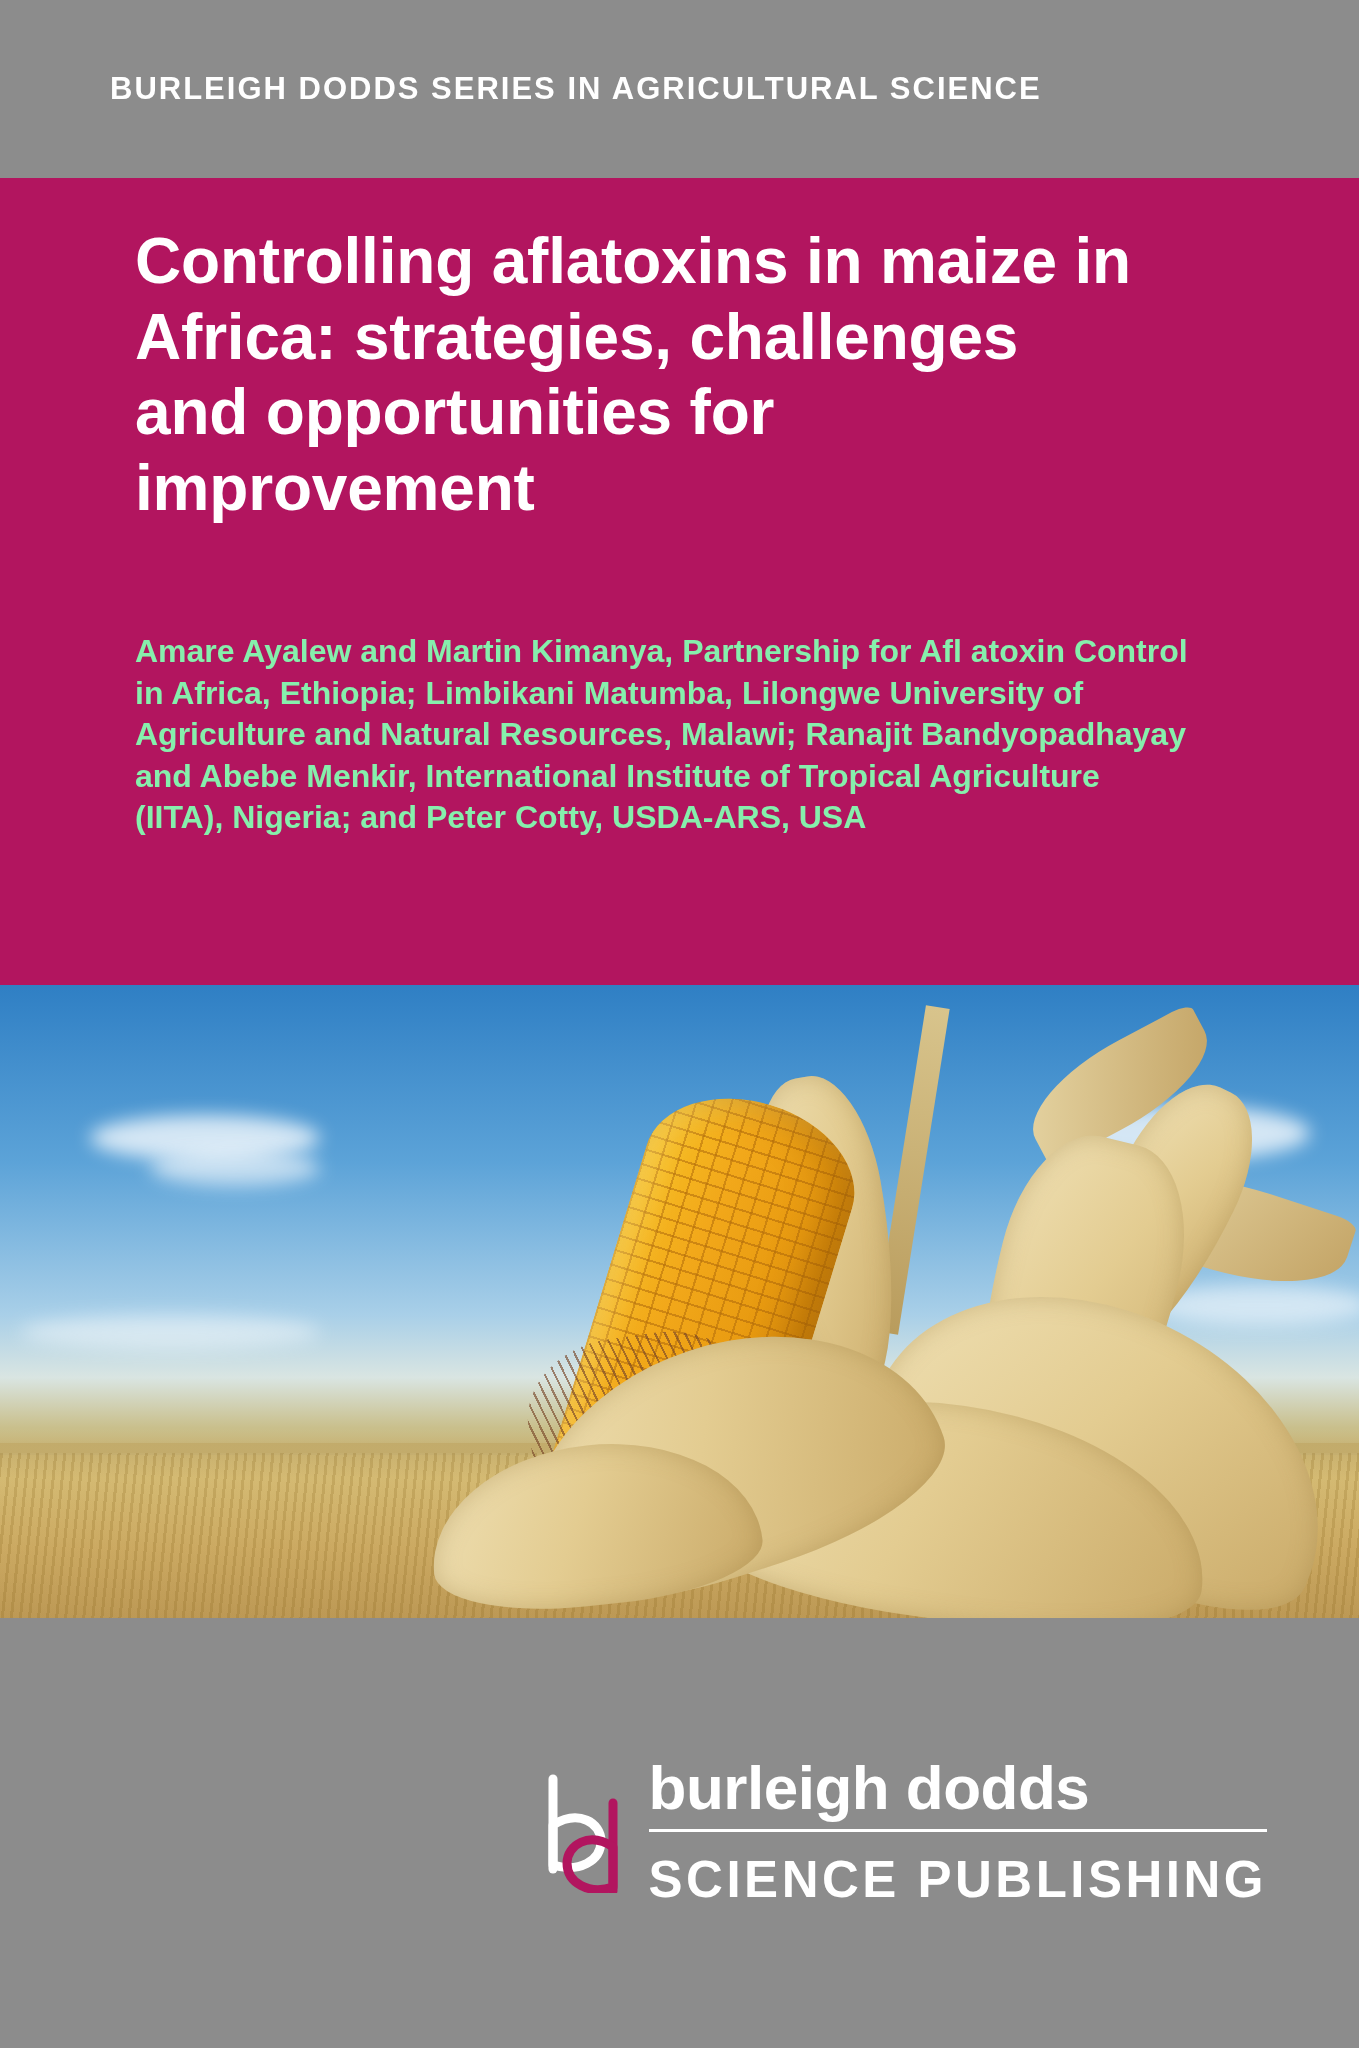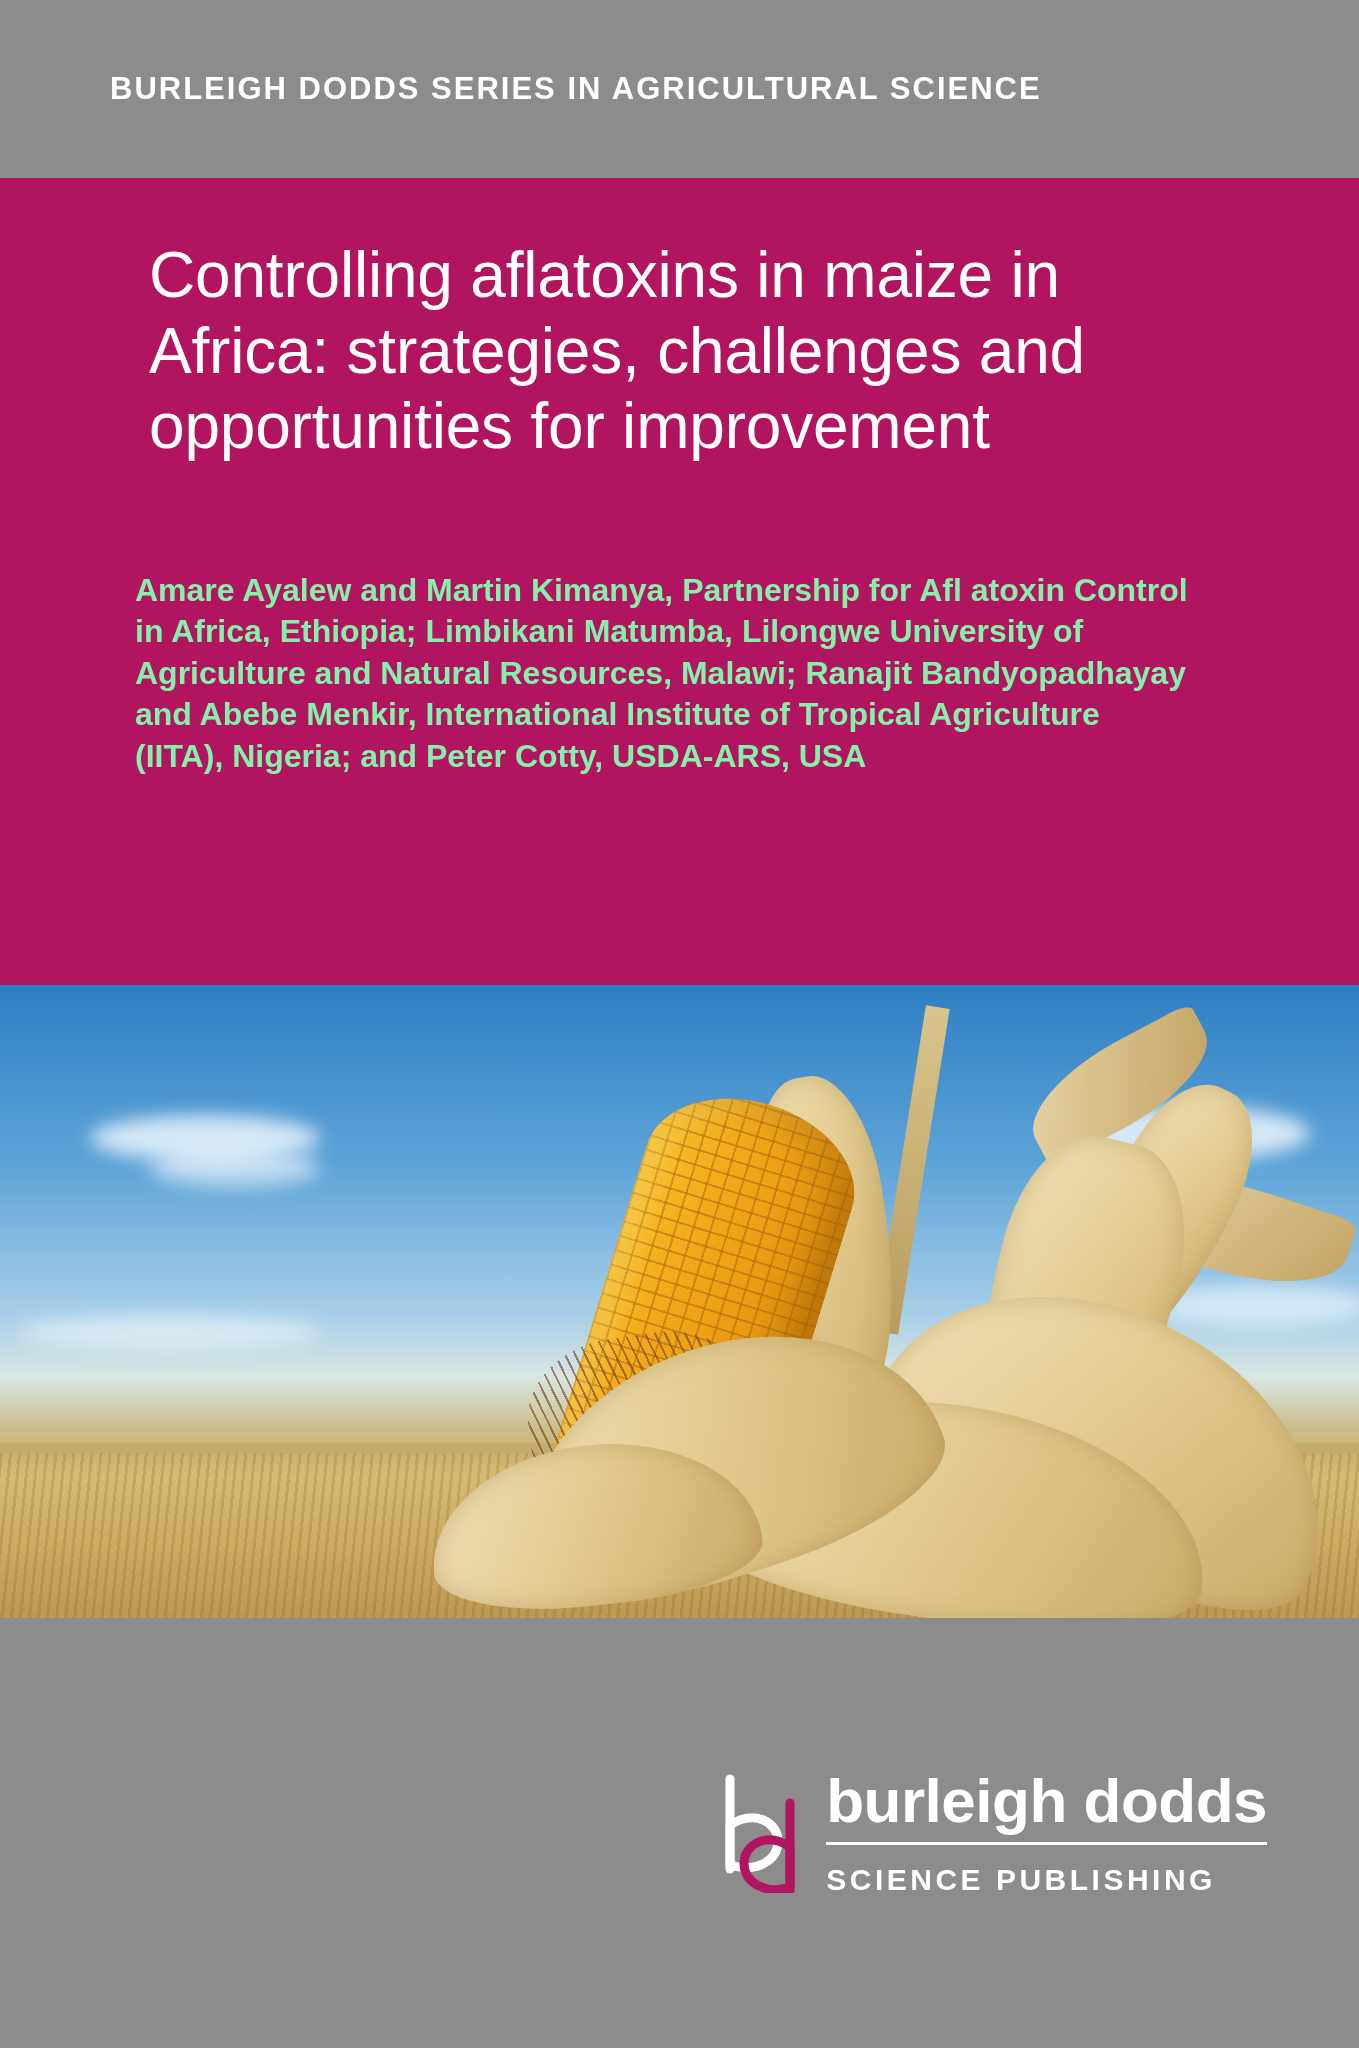--- a/index.html
+++ b/index.html
@@ -46,22 +46,22 @@
   .title-block {
     background: #b2155f;
     flex: 0 0 807px;
     padding: 46px 110px 0 135px;
     box-sizing: border-box;
   }
   .book-title {
     color: #ffffff;
     font-size: 64px;
     line-height: 1.18;
-    font-weight: normal;
-    margin: 14px;
+    font-weight: bold;
+    margin: 0;
     letter-spacing: -0.2px;
     max-width: 1000px;
   }
   .authors {
     color: #86efac;
     font-size: 32px;
     line-height: 1.30;
     margin-top: 105px;
     max-width: 1060px;
     font-weight: bold;
@@ -207,21 +207,21 @@
   .logo-main {
     color: #ffffff;
     font-size: 62px;
     line-height: 1;
     letter-spacing: -0.5px;
     padding-bottom: 10px;
     border-bottom: 3px solid #ffffff;
   }
   .logo-sub {
     color: #ffffff;
-    font-size: 30px;
+    font-size: 51px;
     letter-spacing: 3.5px;
     padding-top: 18px;
     text-transform: uppercase;
   }
 </style>
 </head>
 <body>
 
 <div class="cover">
 

